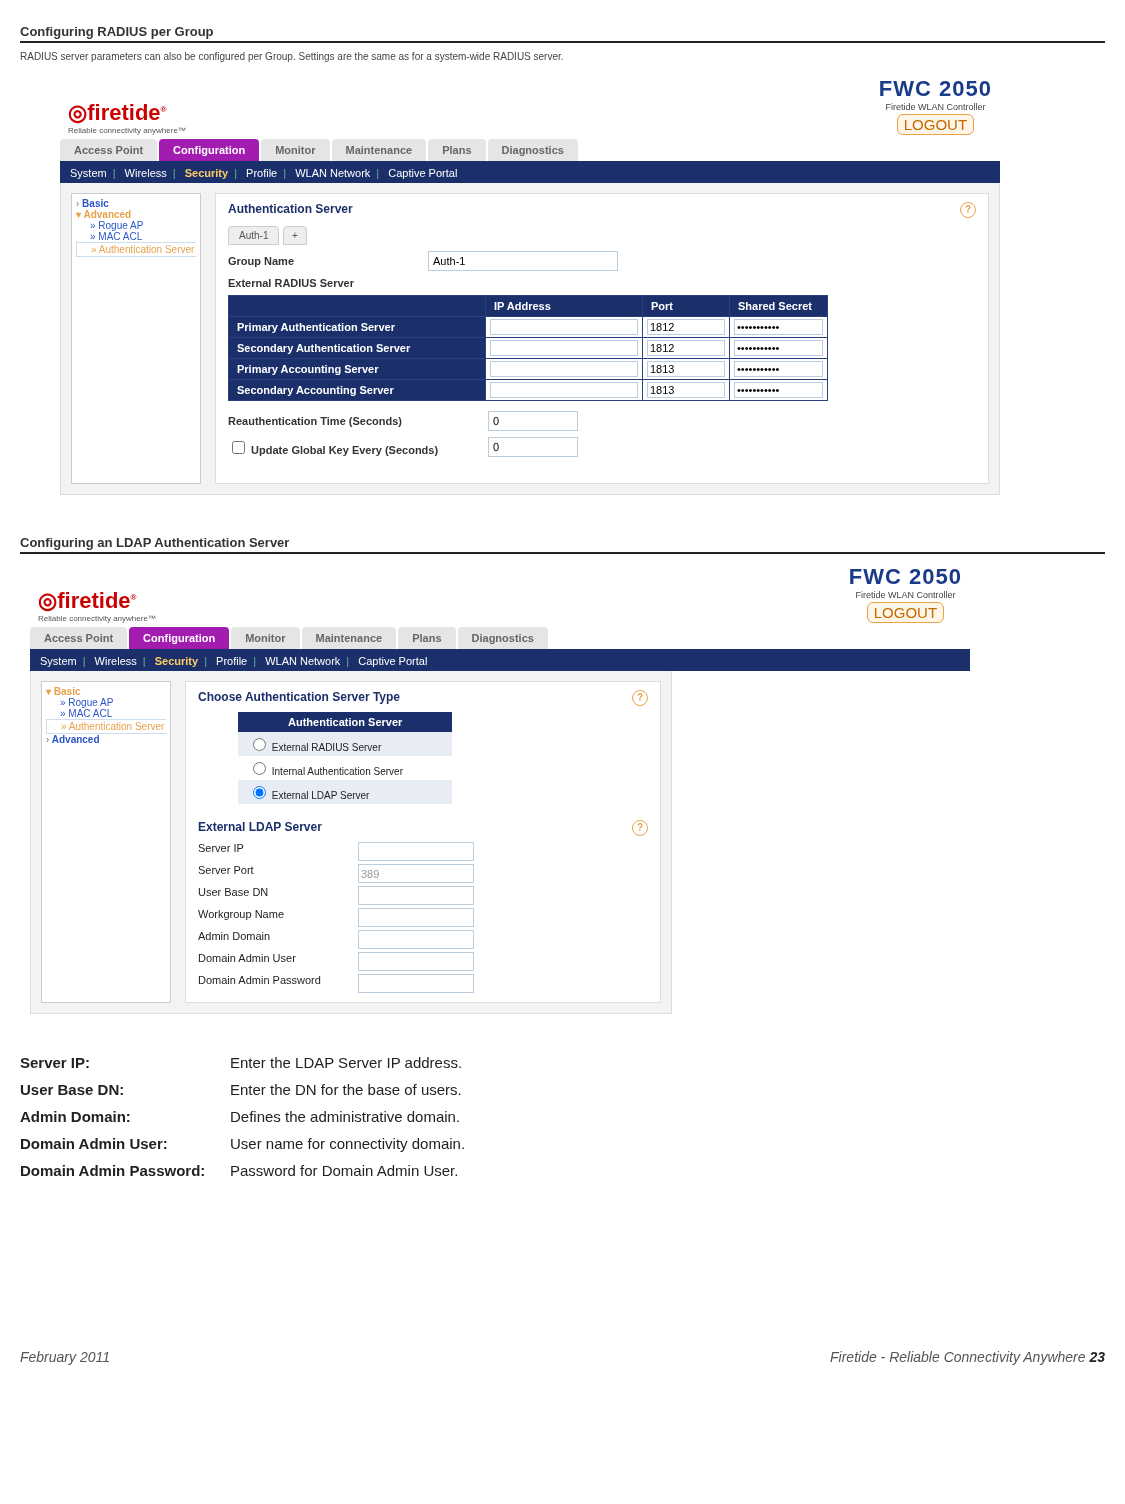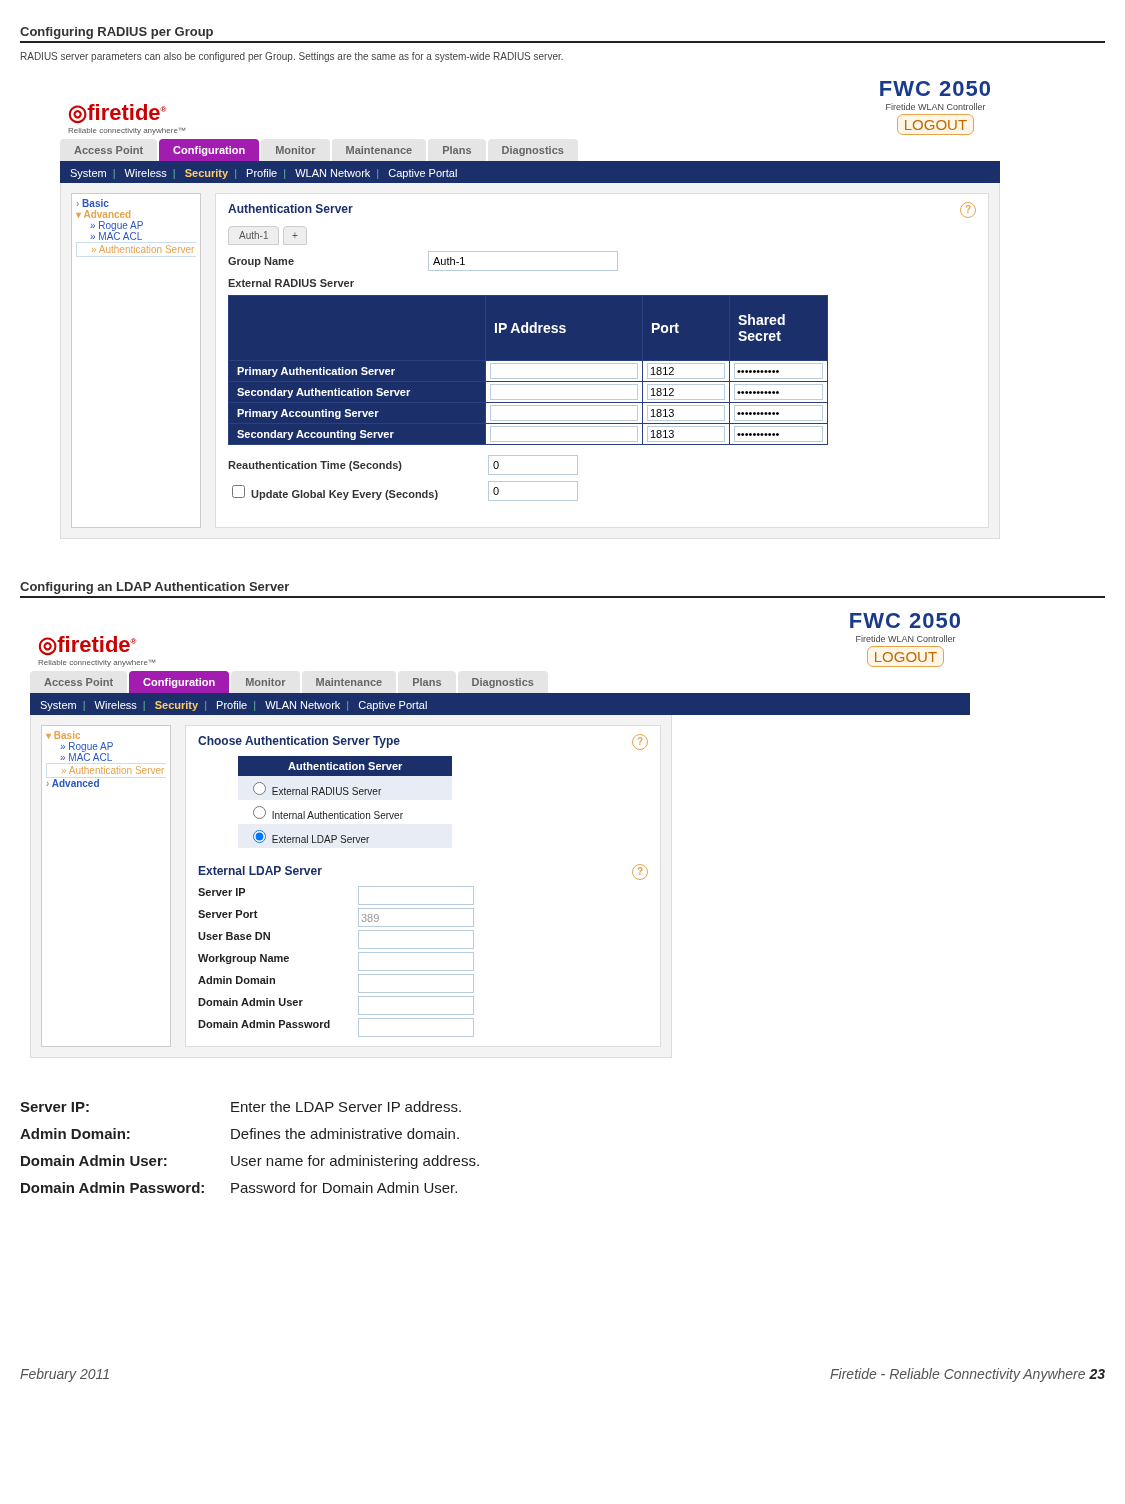--- a/index.html
+++ b/index.html
@@ -30,30 +30,30 @@
   .side .lnk.cur { color: #e8a24a; border: 1px solid #cde; border-right: none; padding:1px 0 1px 14px; }
   .panel { flex: 1; background: #fff; border: 1px solid #ddd; padding: 8px 12px 20px 12px; }
   .panel-title { color: #1b306a; font-weight: bold; font-size: 12px; display:flex; justify-content:space-between; }
   .help { color:#e8a24a; border:1px solid #e8a24a; border-radius:50%; width:14px; height:14px; font-size:10px; text-align:center; line-height:14px; }
   .tabchip { display:inline-block; background:#eee; border:1px solid #ccc; border-radius:4px 4px 0 0; padding:3px 10px; font-size:10px; color:#555; margin-top:8px; }
   .tabchip.plus { padding:3px 8px; }
   .row { display:flex; align-items:center; font-size:11px; margin:6px 0; }
   .row .lbl { width: 200px; font-weight:bold; color:#333; }
   .row input[type=text] { border:1px solid #bcd; font-size:11px; padding:1px 4px; height:16px; }
   .tbl { border-collapse: collapse; width: 600px; margin-top:4px; }
-  .tbl th { background:#1b306a; color:#fff; font-size:14px; font-weight:bold; text-align:left; padding:16px 8px; border:1px solid #2a4080; }
+  .tbl th { background:#1b306a; color:#fff; font-size:11px; font-weight:bold; text-align:left; padding:4px 8px; border:1px solid #2a4080; }
   .tbl td { background:#1b306a; color:#fff; font-size:11px; font-weight:bold; padding:3px 8px; border:1px solid #2a4080; }
   .tbl td.in { background:#fff; padding:2px 4px; }
   .tbl td.in input { width: 100%; border:1px solid #bcd; font-size:11px; height:16px; box-sizing:border-box; }
   .radio-tbl { border-collapse: collapse; margin:6px 0 0 40px; }
   .radio-tbl th { background:#1b306a; color:#fff; font-size:11px; font-weight:bold; padding:4px 50px; }
   .radio-tbl td { font-size:10px; padding:3px 10px; }
   .radio-tbl tr:nth-child(even) td { background:#e8ecf4; }
   .ldap-row { display:flex; font-size:11px; margin:3px 0; }
-  .ldap-row .lbl { width: 160px; font-weight:bold; color:#222; }
+  .ldap-row .lbl { width: 160px; font-weight:normal; color:#222; }
   .ldap-row input { border:1px solid #bcd; width:110px; height:15px; font-size:11px; }
   .defs { margin: 18px 0 0 0; }
   .defs div { display:flex; margin: 10px 0; font-size:15px; }
   .defs .k { width: 210px; font-weight:bold; }
   .footer { display:flex; justify-content:space-between; font-style:italic; color:#555; margin-top: 170px; font-size:14px; }
   .footer .r b { font-weight:bold; color:#222; }
 </style>
 </head>
 <body>
 
@@ -254,26 +254,30 @@
     </div>
   </div>
 </div>
 
 <div class="defs">
   <div>
       <span class="k">Server IP:</span>
       <span>Enter the LDAP Server IP address.</span>
     </div>
   <div>
+      <span class="k">User Base DN:</span>
+      <span>Enter the DN for the base of users.</span>
+    </div>
+  <div>
       <span class="k">Admin Domain:</span>
       <span>Defines the administrative domain.</span>
     </div>
   <div>
       <span class="k">Domain Admin User:</span>
-      <span>User name for administering address.</span>
+      <span>User name for connectivity domain.</span>
     </div>
   <div>
       <span class="k">Domain Admin Password:</span>
       <span>Password for Domain Admin User.</span>
     </div>
 </div>
 
 <div class="footer">
   <span>February 2011</span>
   <span class="r"><span>Firetide - Reliable Connectivity Anywhere</span> <b>23</b></span>

